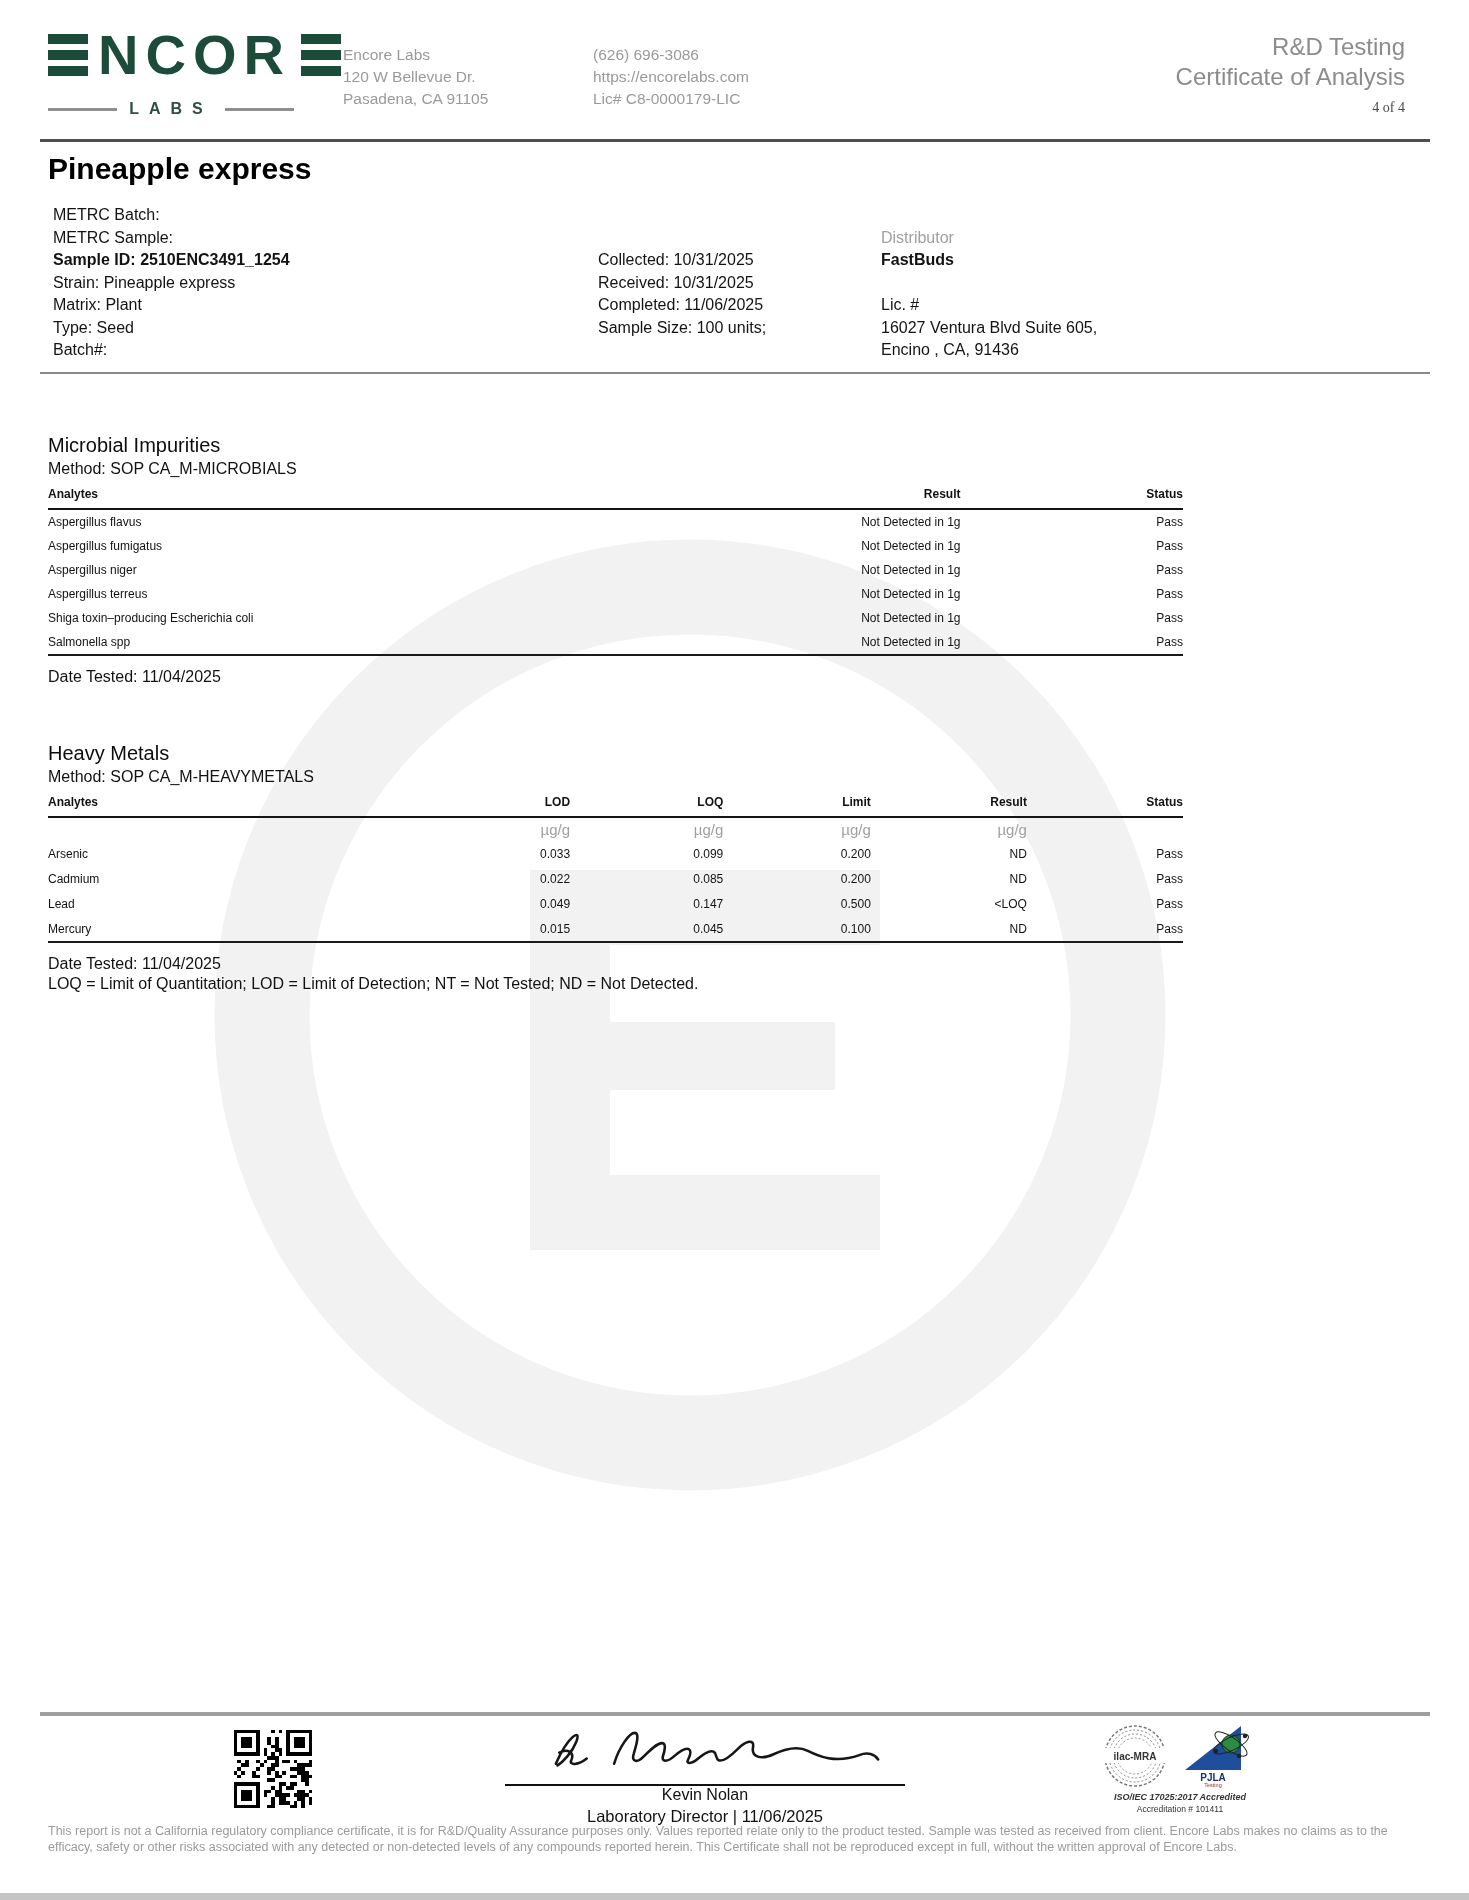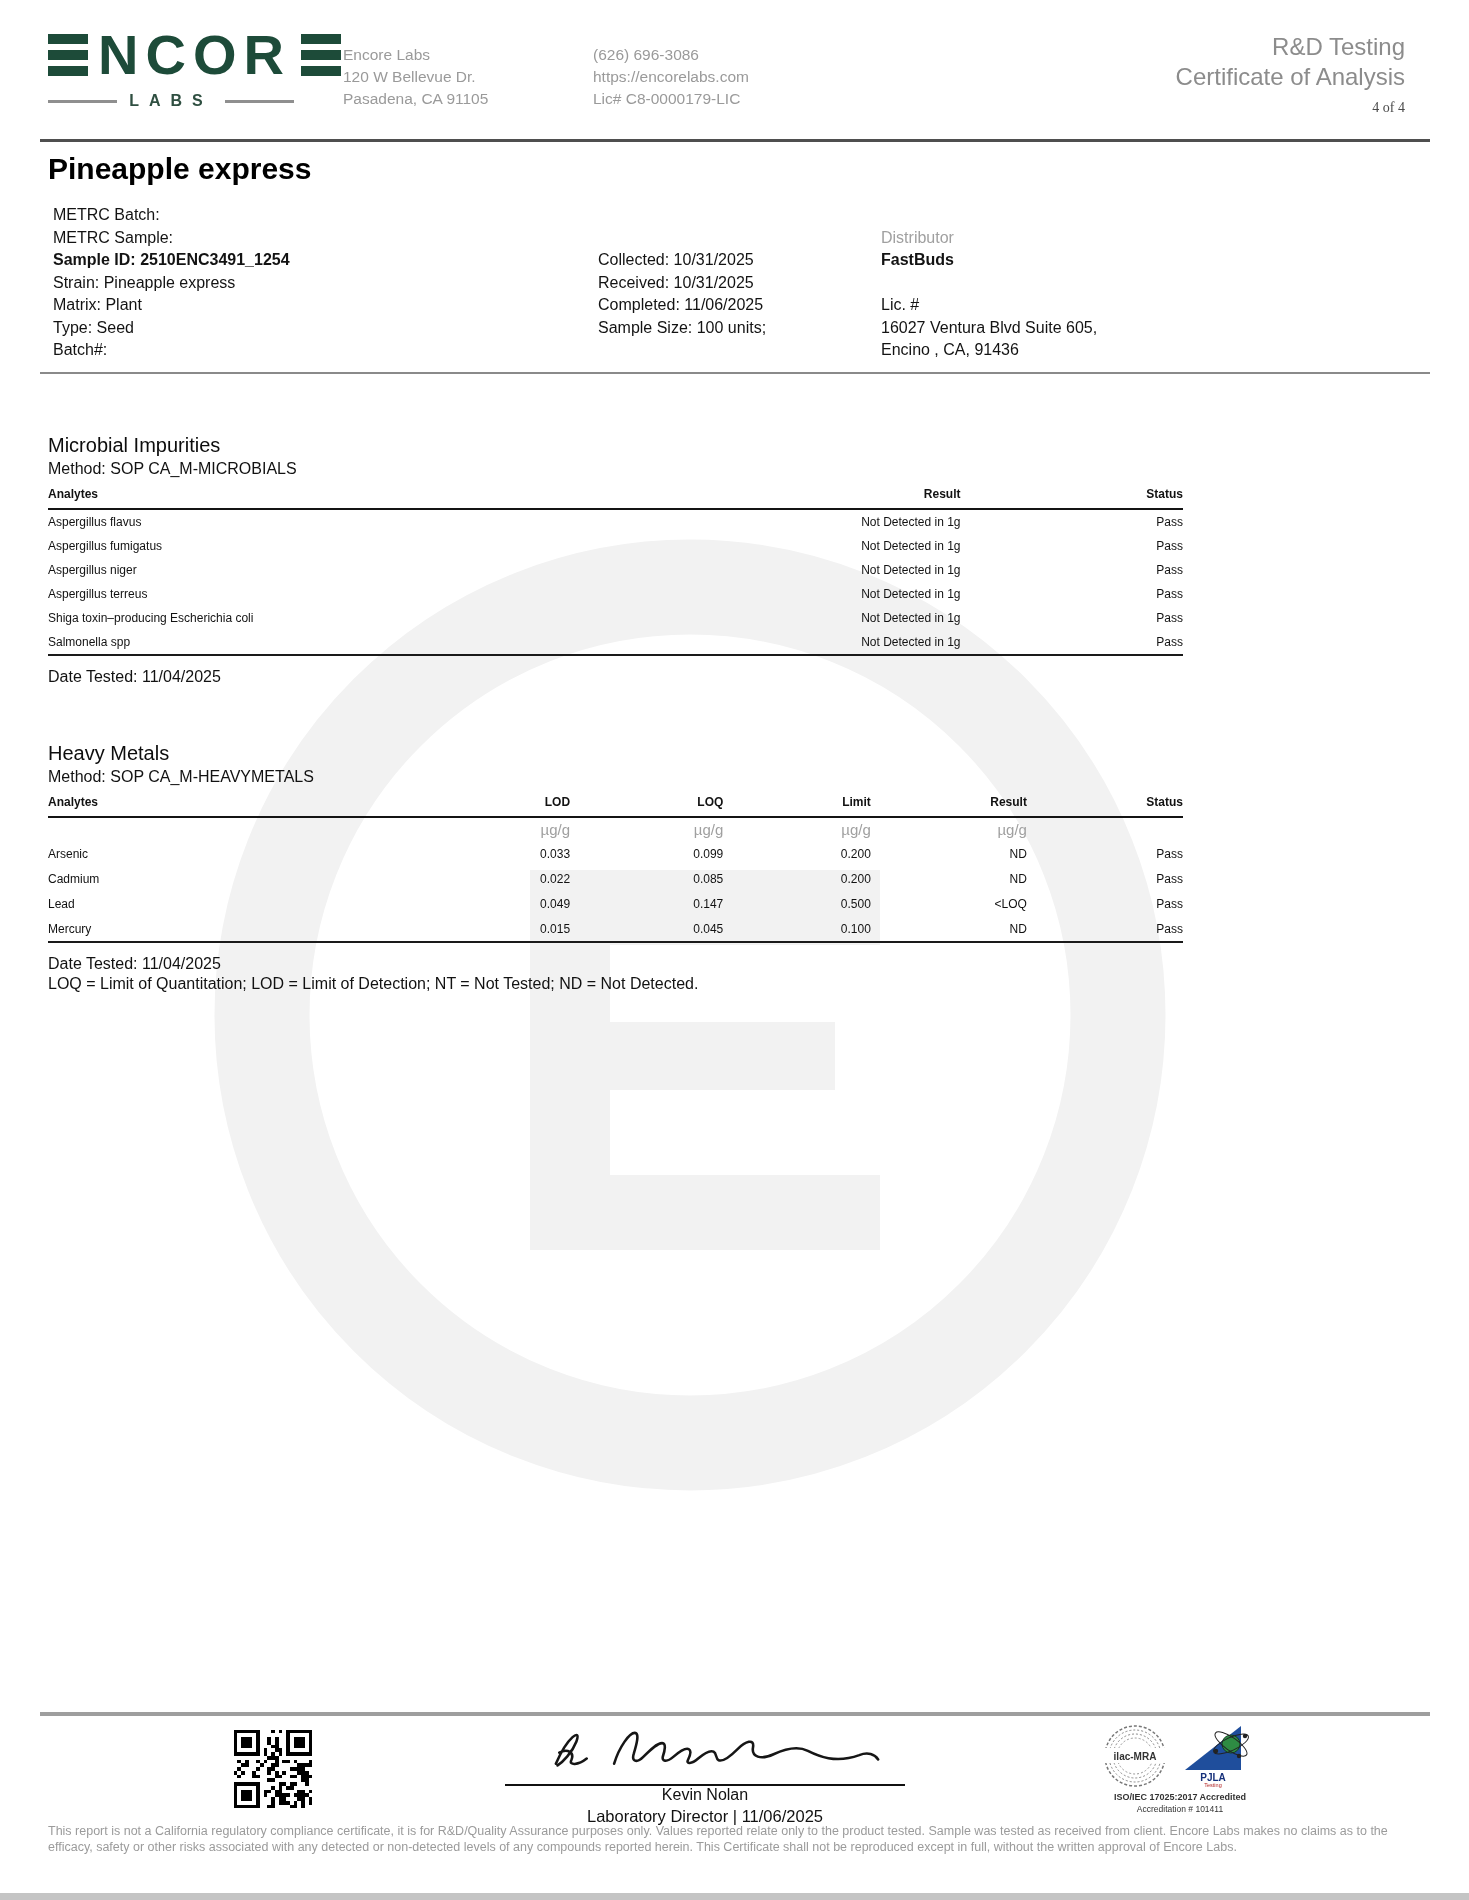--- a/index.html
+++ b/index.html
@@ -11,21 +11,21 @@
   .abs{position:absolute;}
   .content{position:relative; z-index:1; width:100%; height:100%;}
   .watermark{position:absolute; z-index:0; left:0; top:0;}
 
   
   .logo-block{left:48px; top:34px;}
   .logo-row{display:flex; align-items:center; gap:10px;}
   .bar-e{display:inline-flex; flex-direction:column; justify-content:space-between; height:42px; width:40px;}
   .bar-e i{display:block; height:10px; background:#1d4b39;}
   .logo-word{font-size:56px; line-height:42px; font-weight:700; color:#1d4b39; letter-spacing:7px;}
-  .labs-row{display:flex; align-items:center; gap:12px; margin-top:16px; width:246px;}
+  .labs-row{display:flex; align-items:center; gap:12px; margin-top:24px; width:246px;}
   .labs-row .hline{height:3px; background:#8f8f8f; flex:1;}
   .labs-text{font-size:16px; font-weight:700; letter-spacing:10px; color:#2f4f41;}
 
   .hdr-col{top:44px; font-size:15.5px; line-height:22px; color:#9a9a9a;}
   .hdr-col-lab{left:343px;}
   .hdr-col-contact{left:593px;}
   .hdr-right{top:32px; right:64px; text-align:right; color:#8c8c8c;}
   .hdr-right .big{font-size:24px; line-height:30px;}
   .hdr-right .pageno{font-size:14px; color:#4a4a4a; margin-top:8px; font-family:Liberation Serif, serif;}
 
@@ -59,21 +59,21 @@
 
   
   .rule3{left:40px; top:1712px; width:1390px; height:4px; background:#9e9e9e;}
   .qr{left:230px; top:1726px; width:86px; height:86px;}
   .sig-block{left:470px; top:1714px; width:470px; text-align:center;}
   .sig-line{width:400px; margin:0 auto; border-top:2px solid #111; margin-top:-6px;}
   .sig-name{font-size:16px; color:#111;}
   .sig-title{font-size:16.5px; margin-top:3px; color:#111;}
   .accred{left:1075px; top:1722px; width:210px; text-align:center;}
   .accred-logos{display:flex; align-items:flex-end; justify-content:center; gap:14px; height:66px;}
-  .accred-line1{font-size:9px; font-weight:700; color:#333; margin-top:4px;}
+  .accred-line1{font-size:9px; font-weight:700; color:#333; margin-top:4px;font-style:italic;}
   .accred-line2{font-size:8.5px; color:#333; margin-top:2px;}
   .disclaimer{left:48px; top:1824px; width:1384px; font-size:12.5px; line-height:15.5px; color:#9b9b9b;}
   .bottom-edge{left:0; top:1893px; width:1469px; height:7px; background:#c4c4c4;}
 
   .seal-caption{font-size:10px; font-weight:700; fill:#333;}
 </style>
 </head>
 <body>
 
 <div class="page">

